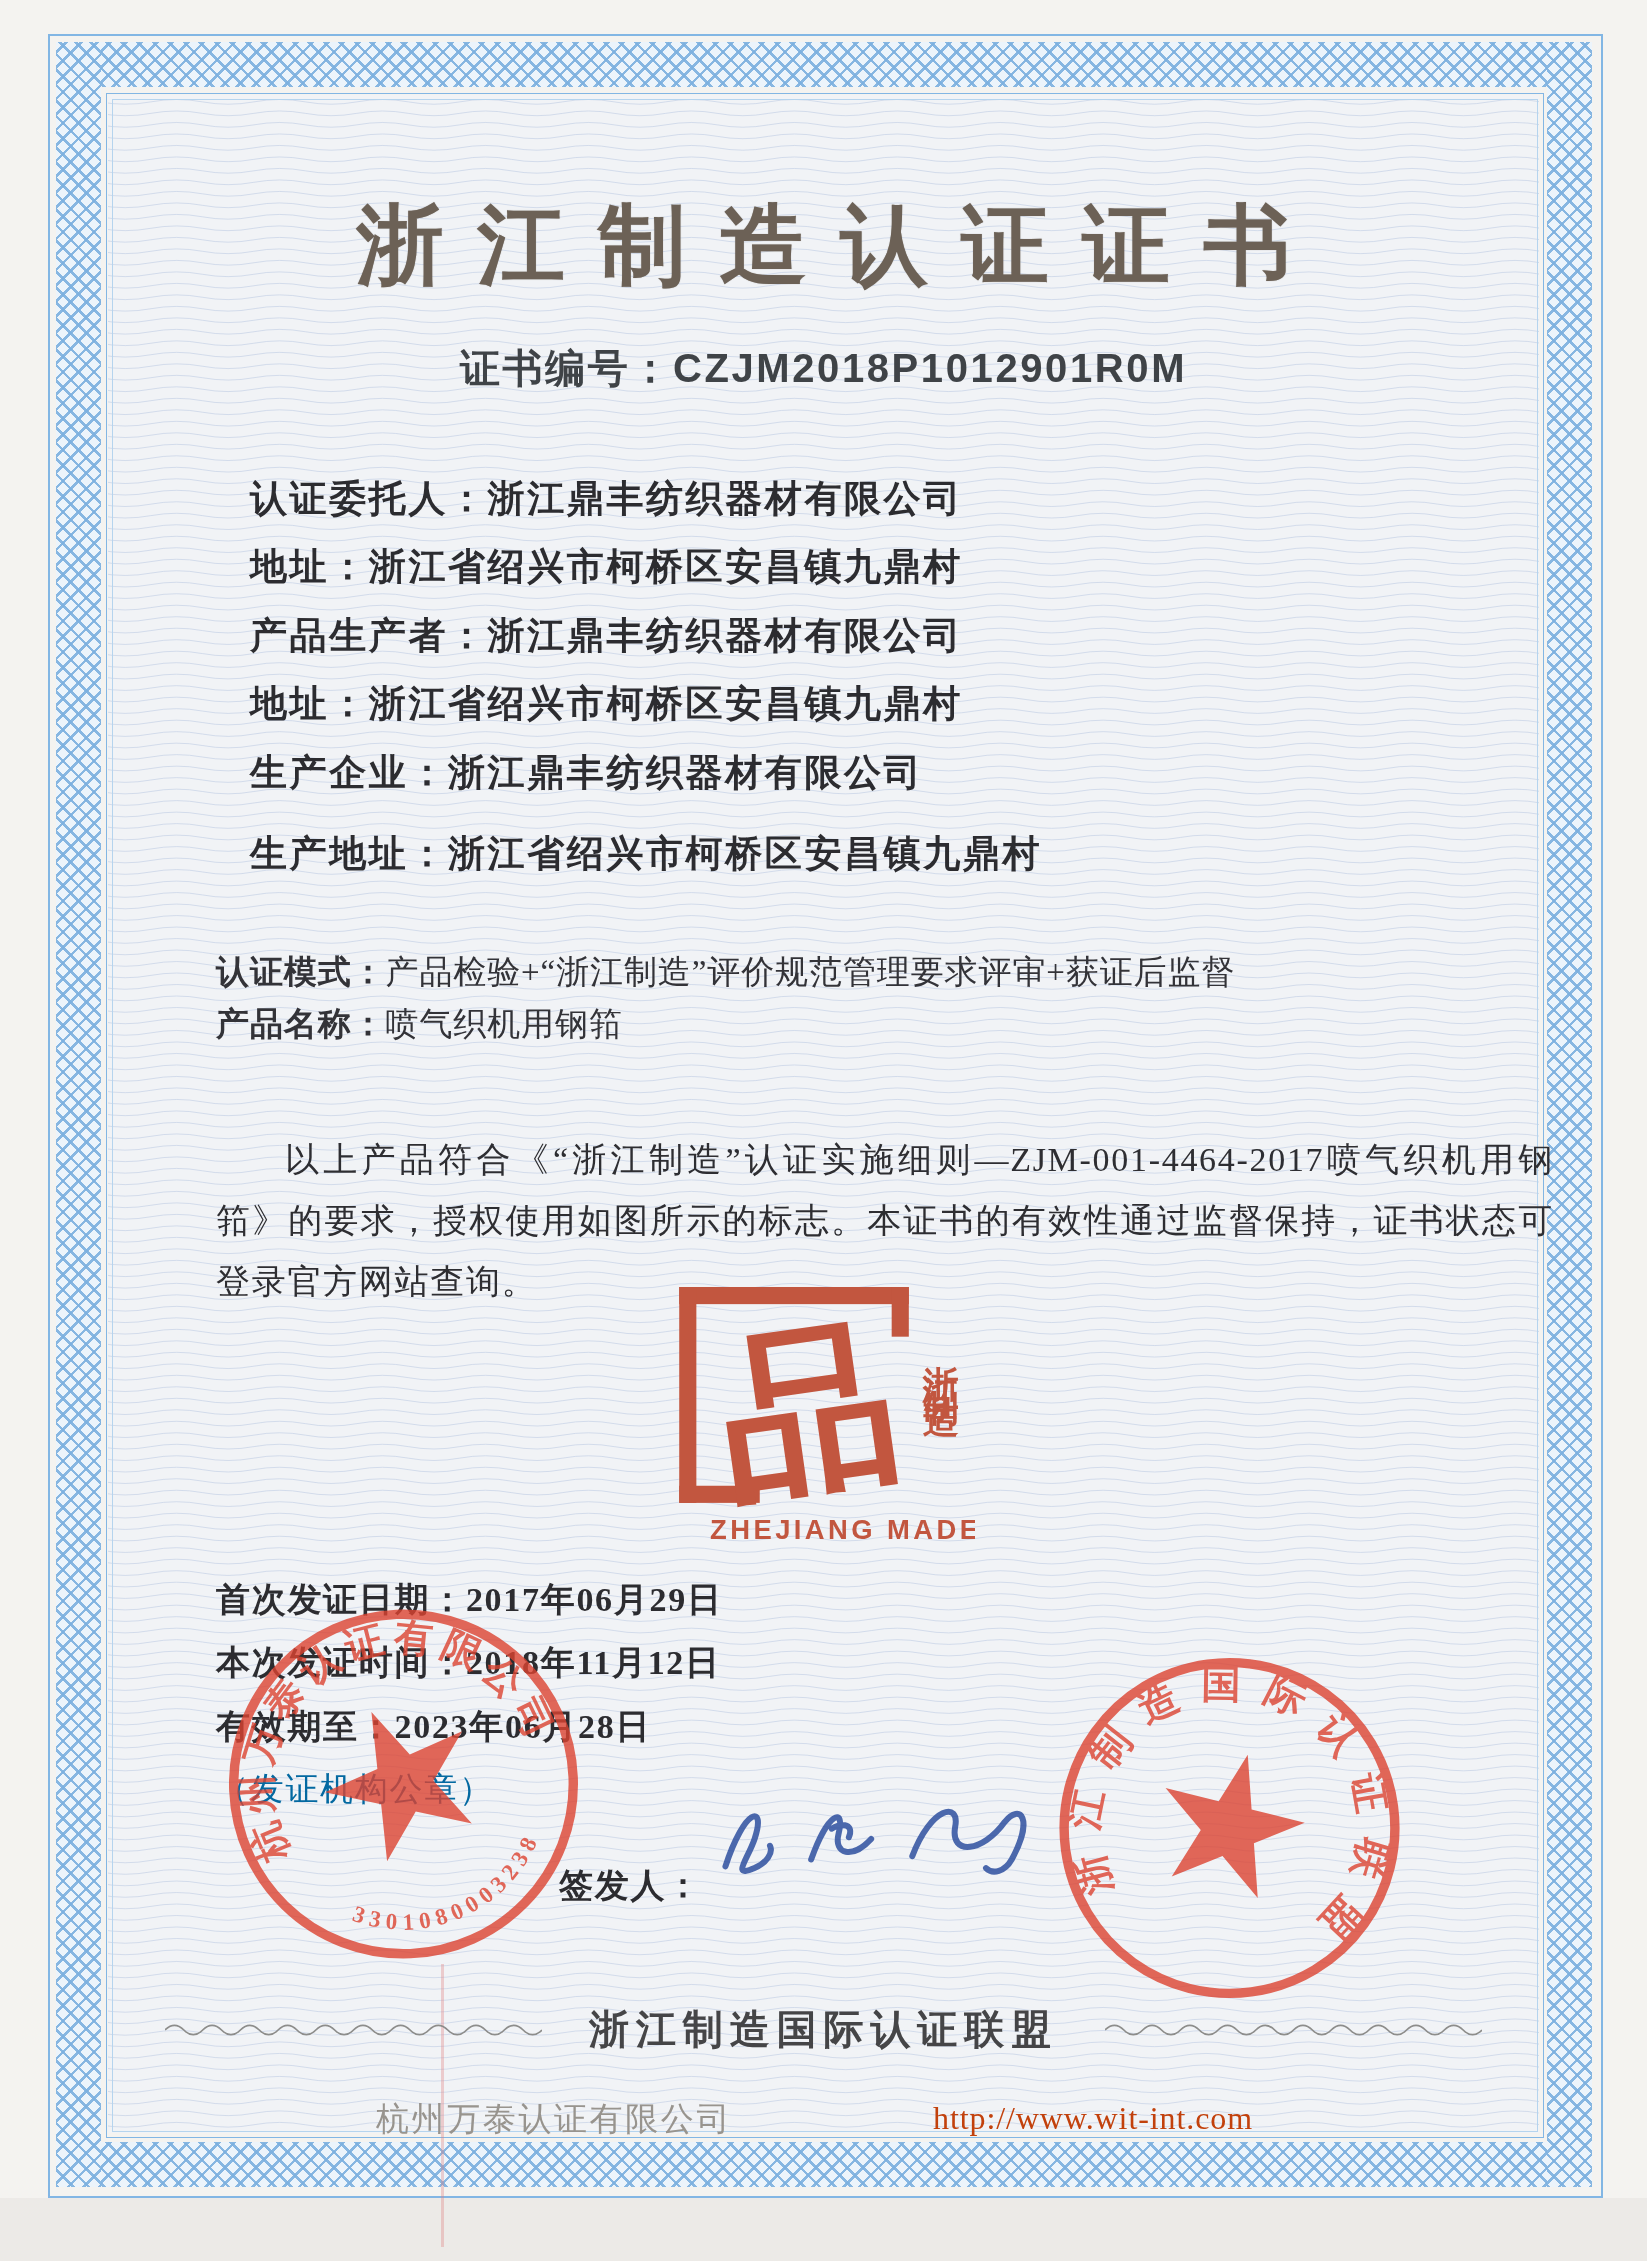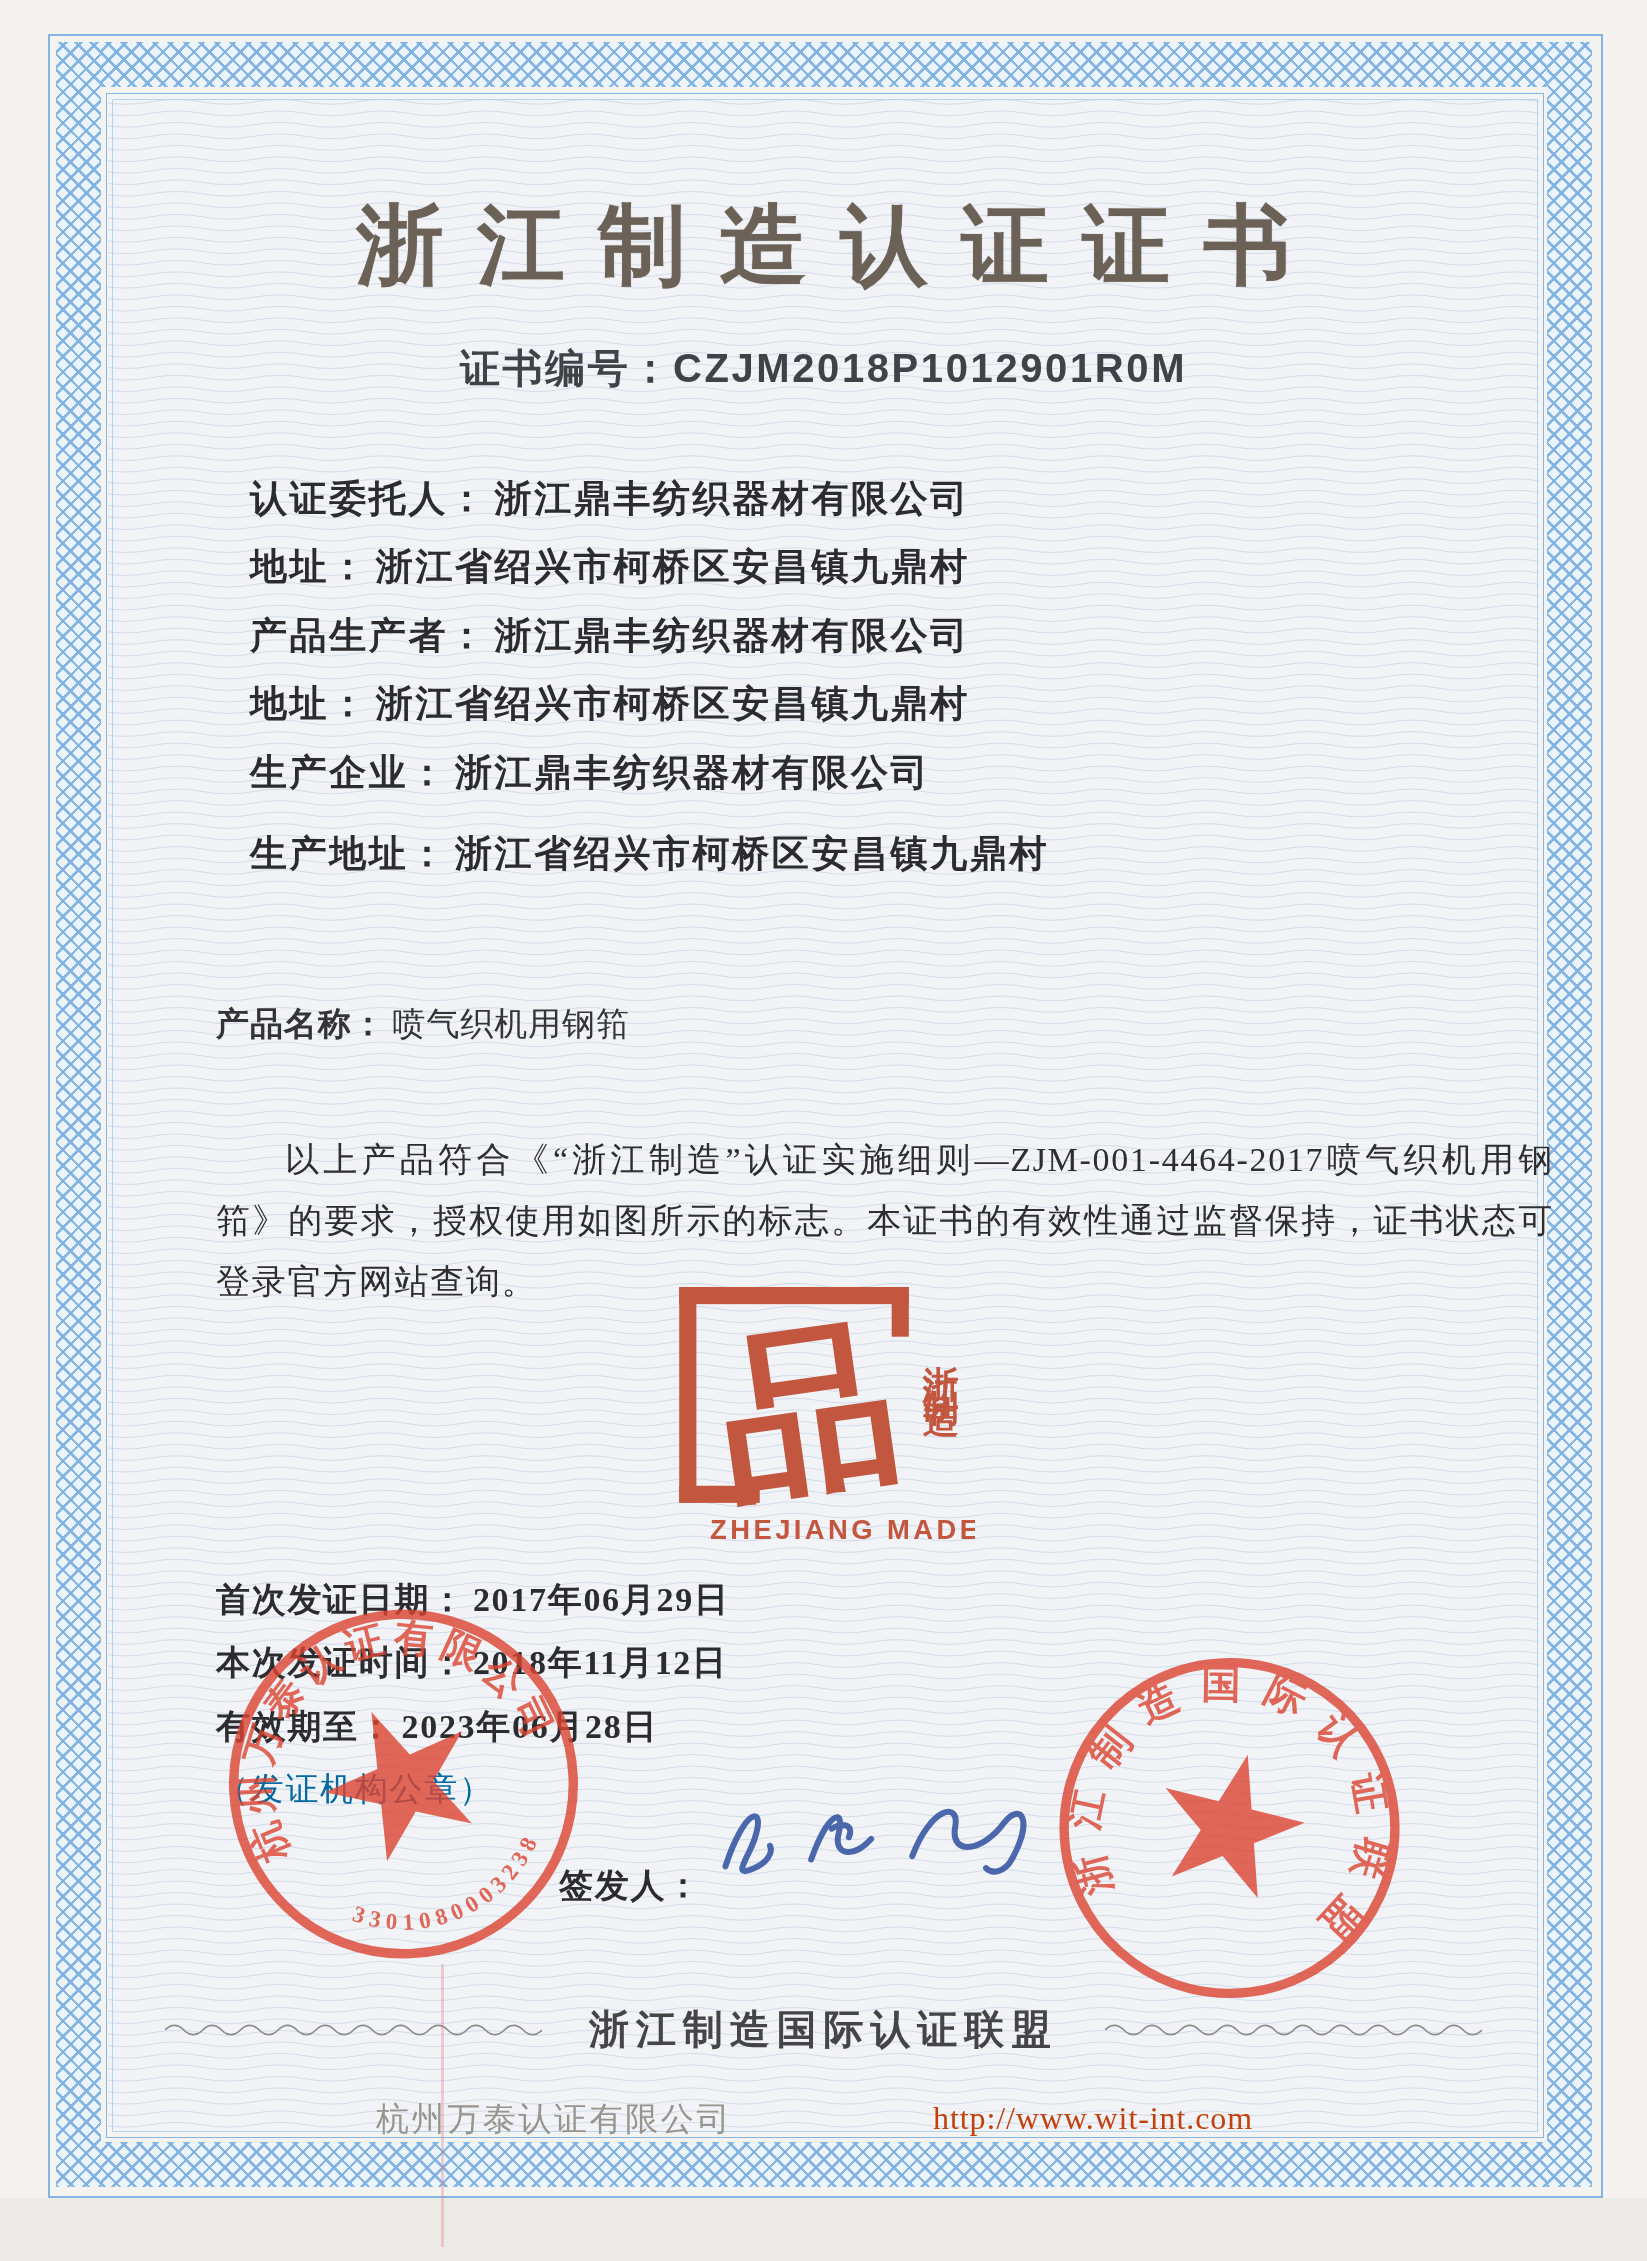--- a/index.html
+++ b/index.html
@@ -28,21 +28,21 @@
   
   .title{left:0;right:0;top:187px;text-align:center;font-size:87px;font-weight:700;
          color:#6c6156;letter-spacing:34px;padding-left:34px;white-space:nowrap;
          text-shadow:0 0 0.9px rgba(90,80,70,.55);font-family:Liberation Serif, serif;}
   .certno{left:0;right:0;top:341px;text-align:center;font-family:"Liberation Sans", sans-serif;
           font-size:40px;font-weight:600;color:#3f4347;letter-spacing:2.6px;white-space:nowrap;}
   .row{white-space:nowrap;}
   .field{left:250px;font-size:37px;font-weight:700;letter-spacing:2.6px;color:#2c2c30;}
   .spec{left:216px;font-size:33px;letter-spacing:0.9px;color:#333338;}
   .spec .lbl{font-weight:700;}
-  .lbl{margin-right:7px;}
+  .lbl{margin-right:0;}
   .para{left:216px;top:1129px;width:1338px;font-size:34px;line-height:61px;letter-spacing:1.7px;
         color:#2e2e32;text-indent:69px;text-align:justify;}
   .date-row{left:216px;font-size:34px;font-weight:700;letter-spacing:1.7px;color:#2c2c30;}
   .seal-note{left:216px;top:1767px;font-size:33px;letter-spacing:1.7px;color:#0369a1;}
   .issuer-label{left:559px;top:1863px;font-size:34px;font-weight:700;letter-spacing:1.7px;color:#2c2c30;}
   .banner{left:0;right:0;top:2002px;text-align:center;font-family:"Liberation Sans", sans-serif;
           font-size:40px;font-weight:700;letter-spacing:6.9px;color:#454547;white-space:nowrap;}
   .flourish{position:absolute;top:2018px;width:377px;height:24px;}
   .flourish path{fill:none;stroke:#8d8d8b;stroke-width:2;}
   .fl-left{left:165px;} .fl-right{left:1105px;}
@@ -280,20 +280,23 @@
   <div class="abs row field" style="top:679px">
     <span class="lbl">地址：</span><span class="val">浙江省绍兴市柯桥区安昌镇九鼎村</span>
   </div>
   <div class="abs row field" style="top:748px">
     <span class="lbl">生产企业：</span><span class="val">浙江鼎丰纺织器材有限公司</span>
   </div>
   <div class="abs row field" style="top:829px">
     <span class="lbl">生产地址：</span><span class="val">浙江省绍兴市柯桥区安昌镇九鼎村</span>
   </div>
 
+  <div class="abs row spec" style="top:950px">
+    <span class="lbl">认证模式：</span><span class="val">产品检验+“浙江制造”评价规范管理要求评审+获证后监督</span>
+  </div>
   <div class="abs row spec" style="top:1002px">
     <span class="lbl">产品名称：</span><span class="val">喷气织机用钢筘</span>
   </div>
 
   <div class="abs para">以上产品符合《“浙江制造”认证实施细则—ZJM-001-4464-2017喷气织机用钢筘》的要求，授权使用如图所示的标志。本证书的有效性通过监督保持，证书状态可登录官方网站查询。</div>
 
   <svg class="abs logo" viewBox="0 0 345 300">
     <rect x="0" y="0" width="268" height="20"></rect>
     <rect x="248" y="0" width="20" height="58"></rect>
     <rect x="0" y="0" width="20" height="252"></rect>

